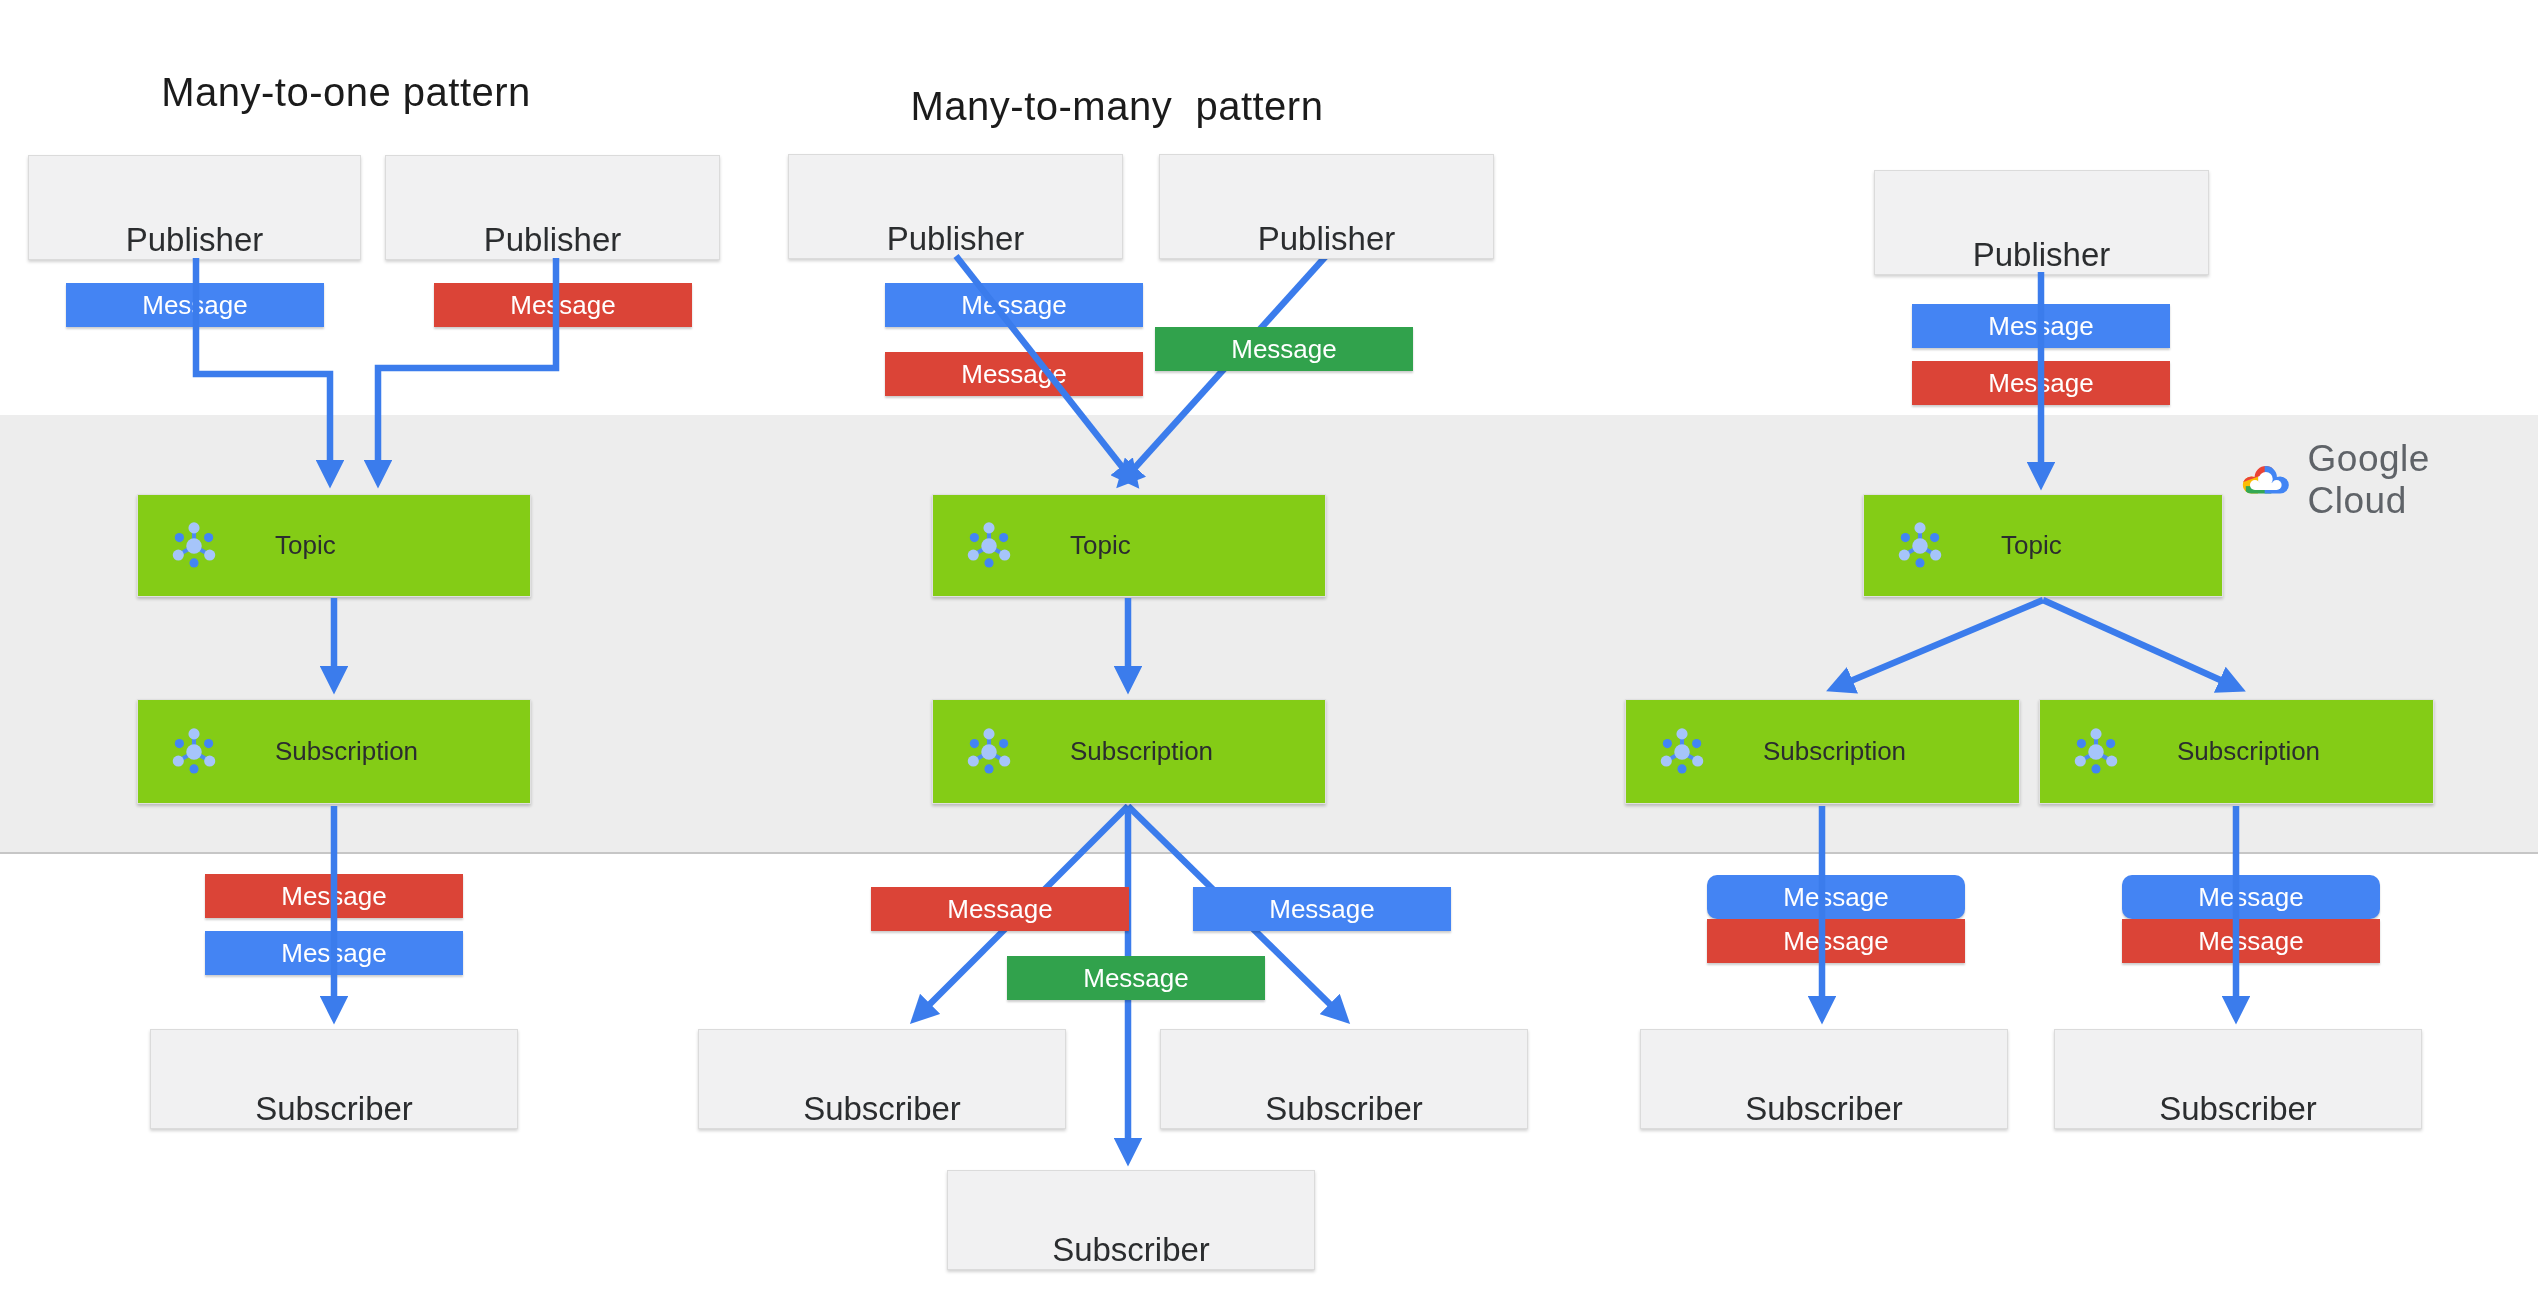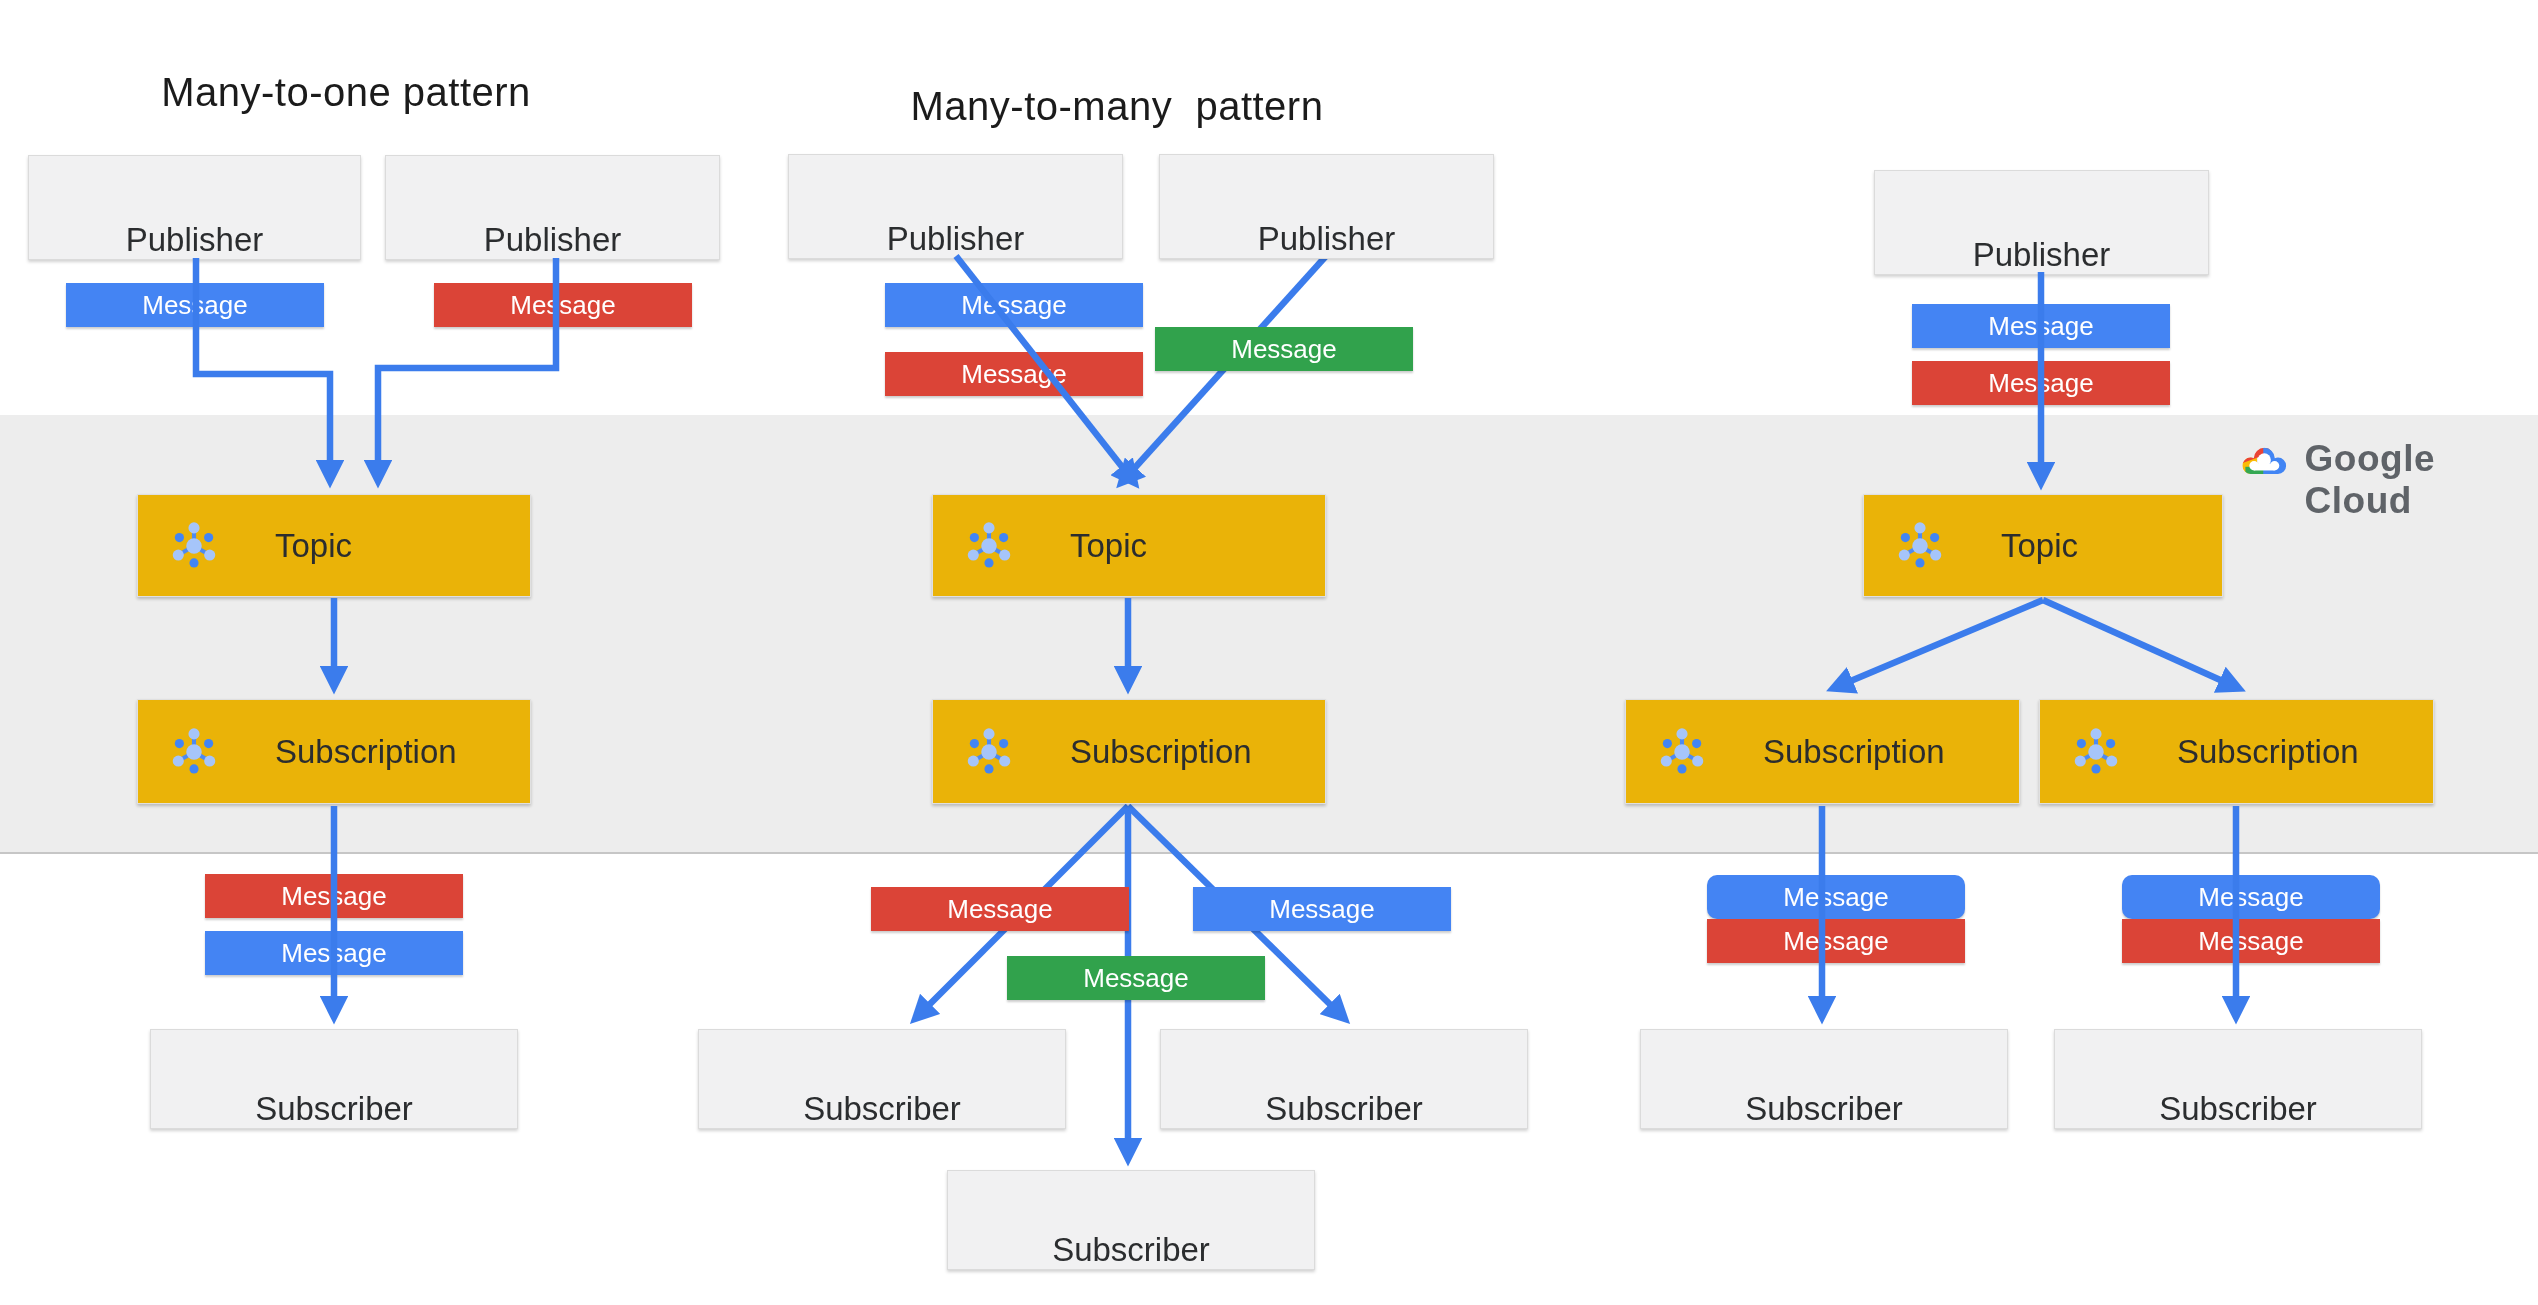--- a/index.html
+++ b/index.html
@@ -39,46 +39,46 @@
     background: #f1f1f2;
     border: 1px solid #dbdbdb;
     box-shadow: 0 2px 3px rgba(0,0,0,0.18);
     display: flex; align-items: flex-end; justify-content: center;
     font-size: 33px; color: #2b2d2f;
     z-index: 2;
     box-sizing: border-box;
   }
   .wbox {
     position: absolute;
-    background: #eab308;
+    background: #84cc16;
     border: 1px solid #e0e0e0;
     box-shadow: 0 2px 3px rgba(0,0,0,0.22);
     display: flex; align-items: center;
-    font-size: 33px; color: #2b2d2f;
+    font-size: 26px; color: #2b2d2f;
     z-index: 2;
     box-sizing: border-box;
   }
   .wbox .nicon { margin-left: 27px; width: 58px; height: 58px; flex: 0 0 auto; }
   .wbox .nlabel { margin-left: 52px; }
 
   .msg {
     position: absolute;
     width: 258px; height: 44px;
     display: flex; align-items: center; justify-content: center;
     color: #ffffff; font-size: 26px;
     box-shadow: 0 2px 2px rgba(0,0,0,0.20);
     z-index: 2;
     box-sizing: border-box;
   }
   .msg.blue  { background: #4484f3; }
   .msg.red   { background: #db4437; }
   .msg.green { background: #31a24c; }
   .msg.rounded { border-radius: 10px; }
 
-  .gc-logo { position: absolute; left: 2238px; top: 438px; display: flex; align-items: flex-start; z-index: 2; font-weight: bold; }
+  .gc-logo { position: absolute; left: 2238px; top: 438px; display: flex; align-items: center; z-index: 2; }
   .gc-logo .cloud { width: 56px; height: 46px; }
   .gc-logo .gc-text { margin-left: 14px; font-size: 37px; color: #5f6368; letter-spacing: 0.5px; }
 </style>
 </head>
 <body>
 
 <div class="canvas">
 
   <svg width="0" height="0" style="position:absolute" aria-hidden="true">
     <defs>

